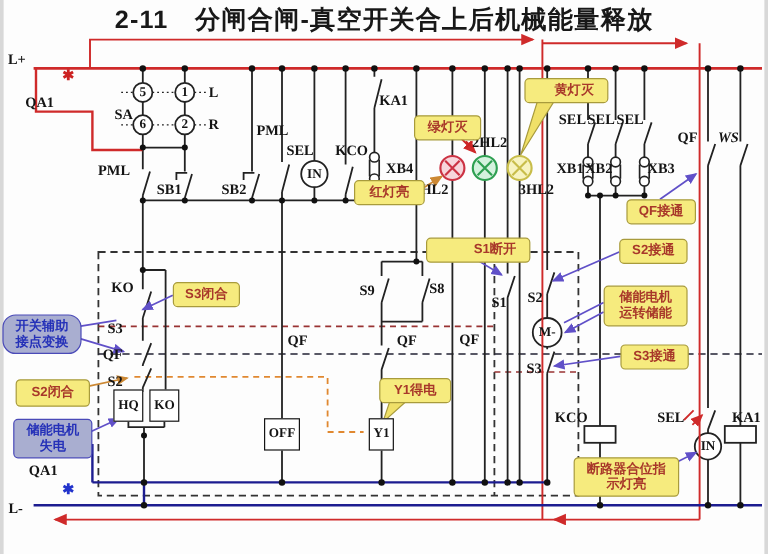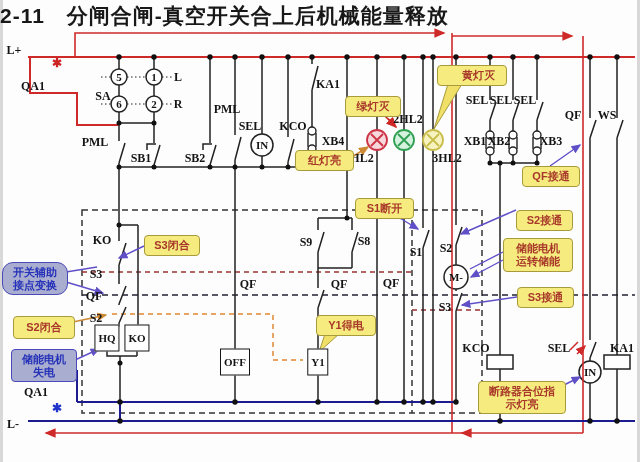--- a/index.html
+++ b/index.html
@@ -1,19 +1,19 @@
 <!DOCTYPE html>
 <html><head>
 <meta charset="utf-8">
 <style>
   html,body{margin:0;padding:0;background:#888;}
   #stage{position:relative;width:640px;height:462px;background:#fdfdfd;overflow:hidden;
          font-family:"Liberation Sans",sans-serif;}
   .edge{position:absolute;top:0;width:3px;height:462px;background:#d8d8d8;}
-  #title{position:absolute;top:2px;left:0;width:640px;text-align:left;
+  #title{position:absolute;top:2px;left:0;width:640px;text-align:center;
          font:bold 21px "Liberation Sans",sans-serif;color:#181818;letter-spacing:1px;}
   #wires{position:absolute;left:0;top:0;}
   .lbl{position:absolute;transform:translate(-50%,-50%);white-space:nowrap;
        font:bold 12px "Liberation Serif",serif;color:#141414;z-index:3;}
   .num{font:bold 11px "Liberation Serif",serif;}
   .coil{font:bold 11px "Liberation Serif",serif;background:#fff;border:1.6px solid #141414;
         padding:6px 3px;line-height:13px;}
   .star-red{color:#cc2222;font-size:12px;}
   .star-blue{color:#2233cc;font-size:12px;}
   .xmark{color:#cc2222;font:bold 10px "Liberation Sans",sans-serif;}
@@ -256,41 +256,41 @@
       <span class="lbl " style="left: 446px; top: 248px;">S2</span>
       <span class="lbl num" style="left: 456px; top: 277px;">M-</span>
       <span class="lbl " style="left: 445px; top: 307px;">S3</span>
       <span class="lbl " style="left: 477px; top: 100px;">SEL</span>
       <span class="lbl " style="left: 501px; top: 100px;">SEL</span>
       <span class="lbl " style="left: 525px; top: 100px;">SEL</span>
       <span class="lbl " style="left: 475px; top: 141px;">XB1</span>
       <span class="lbl " style="left: 499px; top: 141px;">XB2</span>
       <span class="lbl " style="left: 523px; top: 141px; margin-left: 28px;">XB3</span>
       <span class="lbl " style="left: 573px; top: 115px;">QF</span>
-      <span class="lbl " style="left: 607px; top: 115px;">WS</span>
+      <span class="lbl " style="left: 607px; top: 115px; font-style: italic;">WS</span>
       <span class="lbl " style="left: 476px; top: 348px;">KCO</span>
       <span class="lbl " style="left: 559px; top: 348px;">SEL</span>
       <span class="lbl " style="left: 622px; top: 348px;">KA1</span>
       <span class="lbl num" style="left: 590px; top: 372px;">IN</span>
       <span class="lbl " style="left: 36px; top: 392px;">QA1</span>
       <span class="lbl " style="left: 13px; top: 424px;">L-</span>
       <span class="lbl coil" style="left: 107px; top: 338px;">HQ</span>
       <span class="lbl coil" style="left: 137px; top: 338px;">KO</span>
       <span class="lbl coil" style="left: 235px; top: 362px;">OFF</span>
       <span class="lbl coil" style="left: 318px; top: 362px;">Y1</span>
       <span class="lbl star-red" style="left: 57px; top: 63px;">✱</span>
       <span class="lbl star-blue" style="left: 57px; top: 408px;">✱</span>
       <span class="lbl xmark" style="left: 391px; top: 121px;">✕</span>
     </div>
   <div id="callouts">
       <div class="co y" style="left: 345px; top: 96px; width: 54px; height: 19px;">绿灯灭</div>
       <div class="co y" style="left: 437px; top: 65px; width: 55px; height: 19px; padding-left: 13px;">黄灯灭</div>
       <div class="co y" style="left: 295px; top: 150px; width: 57px; height: 19px;">红灯亮</div>
-      <div class="co y" style="left: 355px; top: 198px; width: 57px; height: 19px;">S1断开</div>
-      <div class="co y" style="left: 516px; top: 199px; width: 55px; height: 19px; margin-top: 11px;">S2接通</div>
+      <div class="co y" style="left: 355px; top: 198px; width: 57px; height: 19px; padding-left: 28px;">S1断开</div>
+      <div class="co y" style="left: 516px; top: 199px; width: 55px; height: 19px;">S2接通</div>
       <div class="co y" style="left: 503px; top: 238px; width: 68px; height: 32px;">储能电机
 运转储能</div>
       <div class="co y" style="left: 517px; top: 287px; width: 55px; height: 19px;">S3接通</div>
       <div class="co y" style="left: 522px; top: 166px; width: 56px; height: 19px;">QF接通</div>
       <div class="co y" style="left: 144px; top: 235px; width: 54px; height: 19px;">S3闭合</div>
       <div class="co y" style="left: 13px; top: 316px; width: 60px; height: 21px;">S2闭合</div>
       <div class="co y" style="left: 316px; top: 315px; width: 58px; height: 19px;">Y1得电</div>
       <div class="co y" style="left: 478px; top: 381px; width: 86px; height: 31px;">断路器合位指
 示灯亮</div>
       <div class="co p" style="left: 2px; top: 262px; width: 64px; height: 31px; border-radius: 11px;">开关辅助

